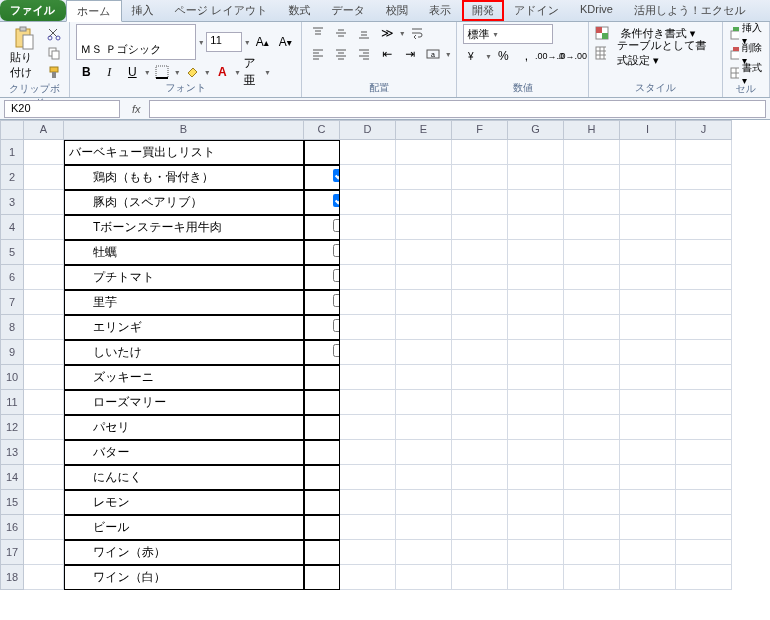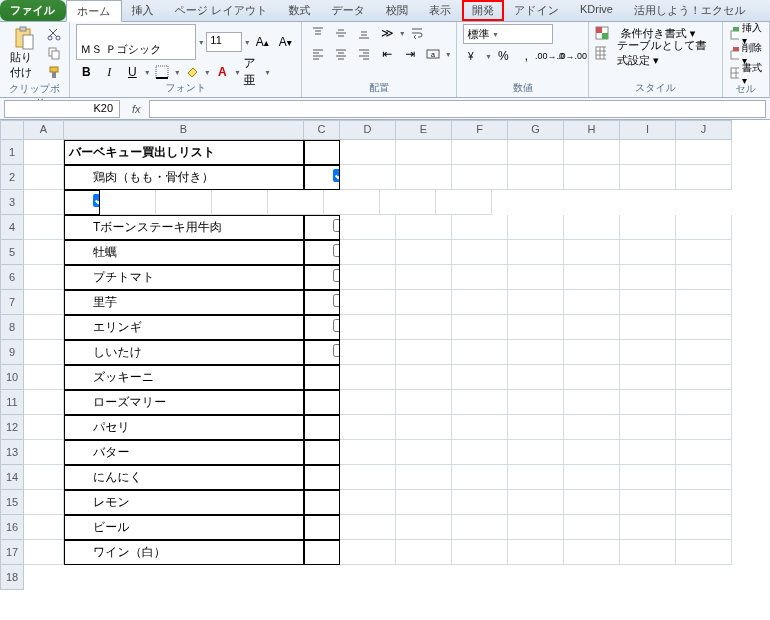--- a/index.html
+++ b/index.html
@@ -28,33 +28,33 @@
 .toolbtn.b { font-weight: bold; }
 .toolbtn.i { font-style: italic; font-family: serif; }
 .toolbtn.u { text-decoration: underline; }
 .combo { border: 1px solid #aab; background: #fff; height: 20px; padding: 1px 3px; display: flex; align-items: center; gap: 4px; }
 .dd { font-size: 8px; color: #666; }
 .styleitem { display: flex; align-items: center; gap: 11px; font-size: 11px; height: 18px; }
 .cellitem { display: flex; align-items: center; gap: 3px; font-size: 10px; height: 18px; }
 
 
 .fbar { display: flex; height: 22px; border-bottom: 1px solid #a0b0c0; background: #f4f7fb; align-items: center; }
-.namebox { width: 116px; border: 1px solid #aab; background: #fff; height: 18px; margin: 4px 4px; padding: 1px 6px; text-align: right; }
+.namebox { width: 116px; border: 1px solid #aab; background: #fff; height: 18px; margin: 4px 4px; padding: 1px 6px; text-align: left; }
 .fx { font-style: italic; padding: 0 8px; color: #555; }
 .finput { flex: 1; border: 1px solid #aab; background: #fff; height: 18px; margin-right: 4px; }
 .cornr { width: 24px; height: 20px; background: #e8edf3; border: 1px solid #c0c8d4; }
 .colheads { display: flex; }
 .colh { height: 20px; background: #e8edf3; border: 1px solid #c0c8d4; border-left: none; text-align: center; color: #556; font-size: 11px; padding-top: 2px; }
 .rowheads { display: flex; flex-direction: column; }
 .rowh { width: 24px; height: 25px; background: #e8edf3; border: 1px solid #c0c8d4; border-top: none; text-align: center; color: #556; font-size: 11px; display: flex; align-items: center; justify-content: center; }
 .gridbody { position: relative; }
 .gridrow { display: flex; height: 25px; }
 .cell { border-right: 1px solid #d4dae4; border-bottom: 1px solid #d4dae4; height: 25px; padding: 3px 4px; font-size: 12px; overflow: hidden; white-space: nowrap; }
 .cell.bordered { border: 1px solid #000; padding-left: 28px; }
-.cell.header { font-weight: bold; border: 1px solid #000; }
+.cell.header { font-weight: normal; border: 1px solid #000; }
 .cb { width: 13px; height: 13px; margin: auto; display: block; }
 
 .wA { width: 40px; } .wB { width: 240px; } .wC { width: 36px; }
 .wD,.wE,.wF,.wG,.wH,.wI,.wJ { width: 56px; }
 </style>
 </head>
 <body>
 
 <div class="tabs">
   <div class="tab file">ファイル</div>
@@ -356,20 +356,21 @@
           <div class="cell wD"></div>
           <div class="cell wE"></div>
           <div class="cell wF"></div>
           <div class="cell wG"></div>
           <div class="cell wH"></div>
           <div class="cell wI"></div>
           <div class="cell wJ"></div>
         </div>
         <div class="gridrow">
           <div class="cell wA"></div>
+          <div class="cell wB bordered">豚肉（スペアリブ）</div>
           <div class="cell wC bordered" style="text-align: center;">
             <input type="checkbox" class="cb" checked="" style="">
           </div>
           <div class="cell wD"></div>
           <div class="cell wE"></div>
           <div class="cell wF"></div>
           <div class="cell wG"></div>
           <div class="cell wH"></div>
           <div class="cell wI"></div>
           <div class="cell wJ"></div>
@@ -537,20 +538,32 @@
           <div class="cell wD"></div>
           <div class="cell wE"></div>
           <div class="cell wF"></div>
           <div class="cell wG"></div>
           <div class="cell wH"></div>
           <div class="cell wI"></div>
           <div class="cell wJ"></div>
         </div>
         <div class="gridrow">
           <div class="cell wA"></div>
+          <div class="cell wB bordered">ワイン（赤）</div>
+          <div class="cell wC bordered"></div>
+          <div class="cell wD"></div>
+          <div class="cell wE"></div>
+          <div class="cell wF"></div>
+          <div class="cell wG"></div>
+          <div class="cell wH"></div>
+          <div class="cell wI"></div>
+          <div class="cell wJ"></div>
+        </div>
+        <div class="gridrow">
+          <div class="cell wA"></div>
           <div class="cell wB bordered">ワイン（白）</div>
           <div class="cell wC bordered"></div>
           <div class="cell wD"></div>
           <div class="cell wE"></div>
           <div class="cell wF"></div>
           <div class="cell wG"></div>
           <div class="cell wH"></div>
           <div class="cell wI"></div>
           <div class="cell wJ"></div>
         </div>

